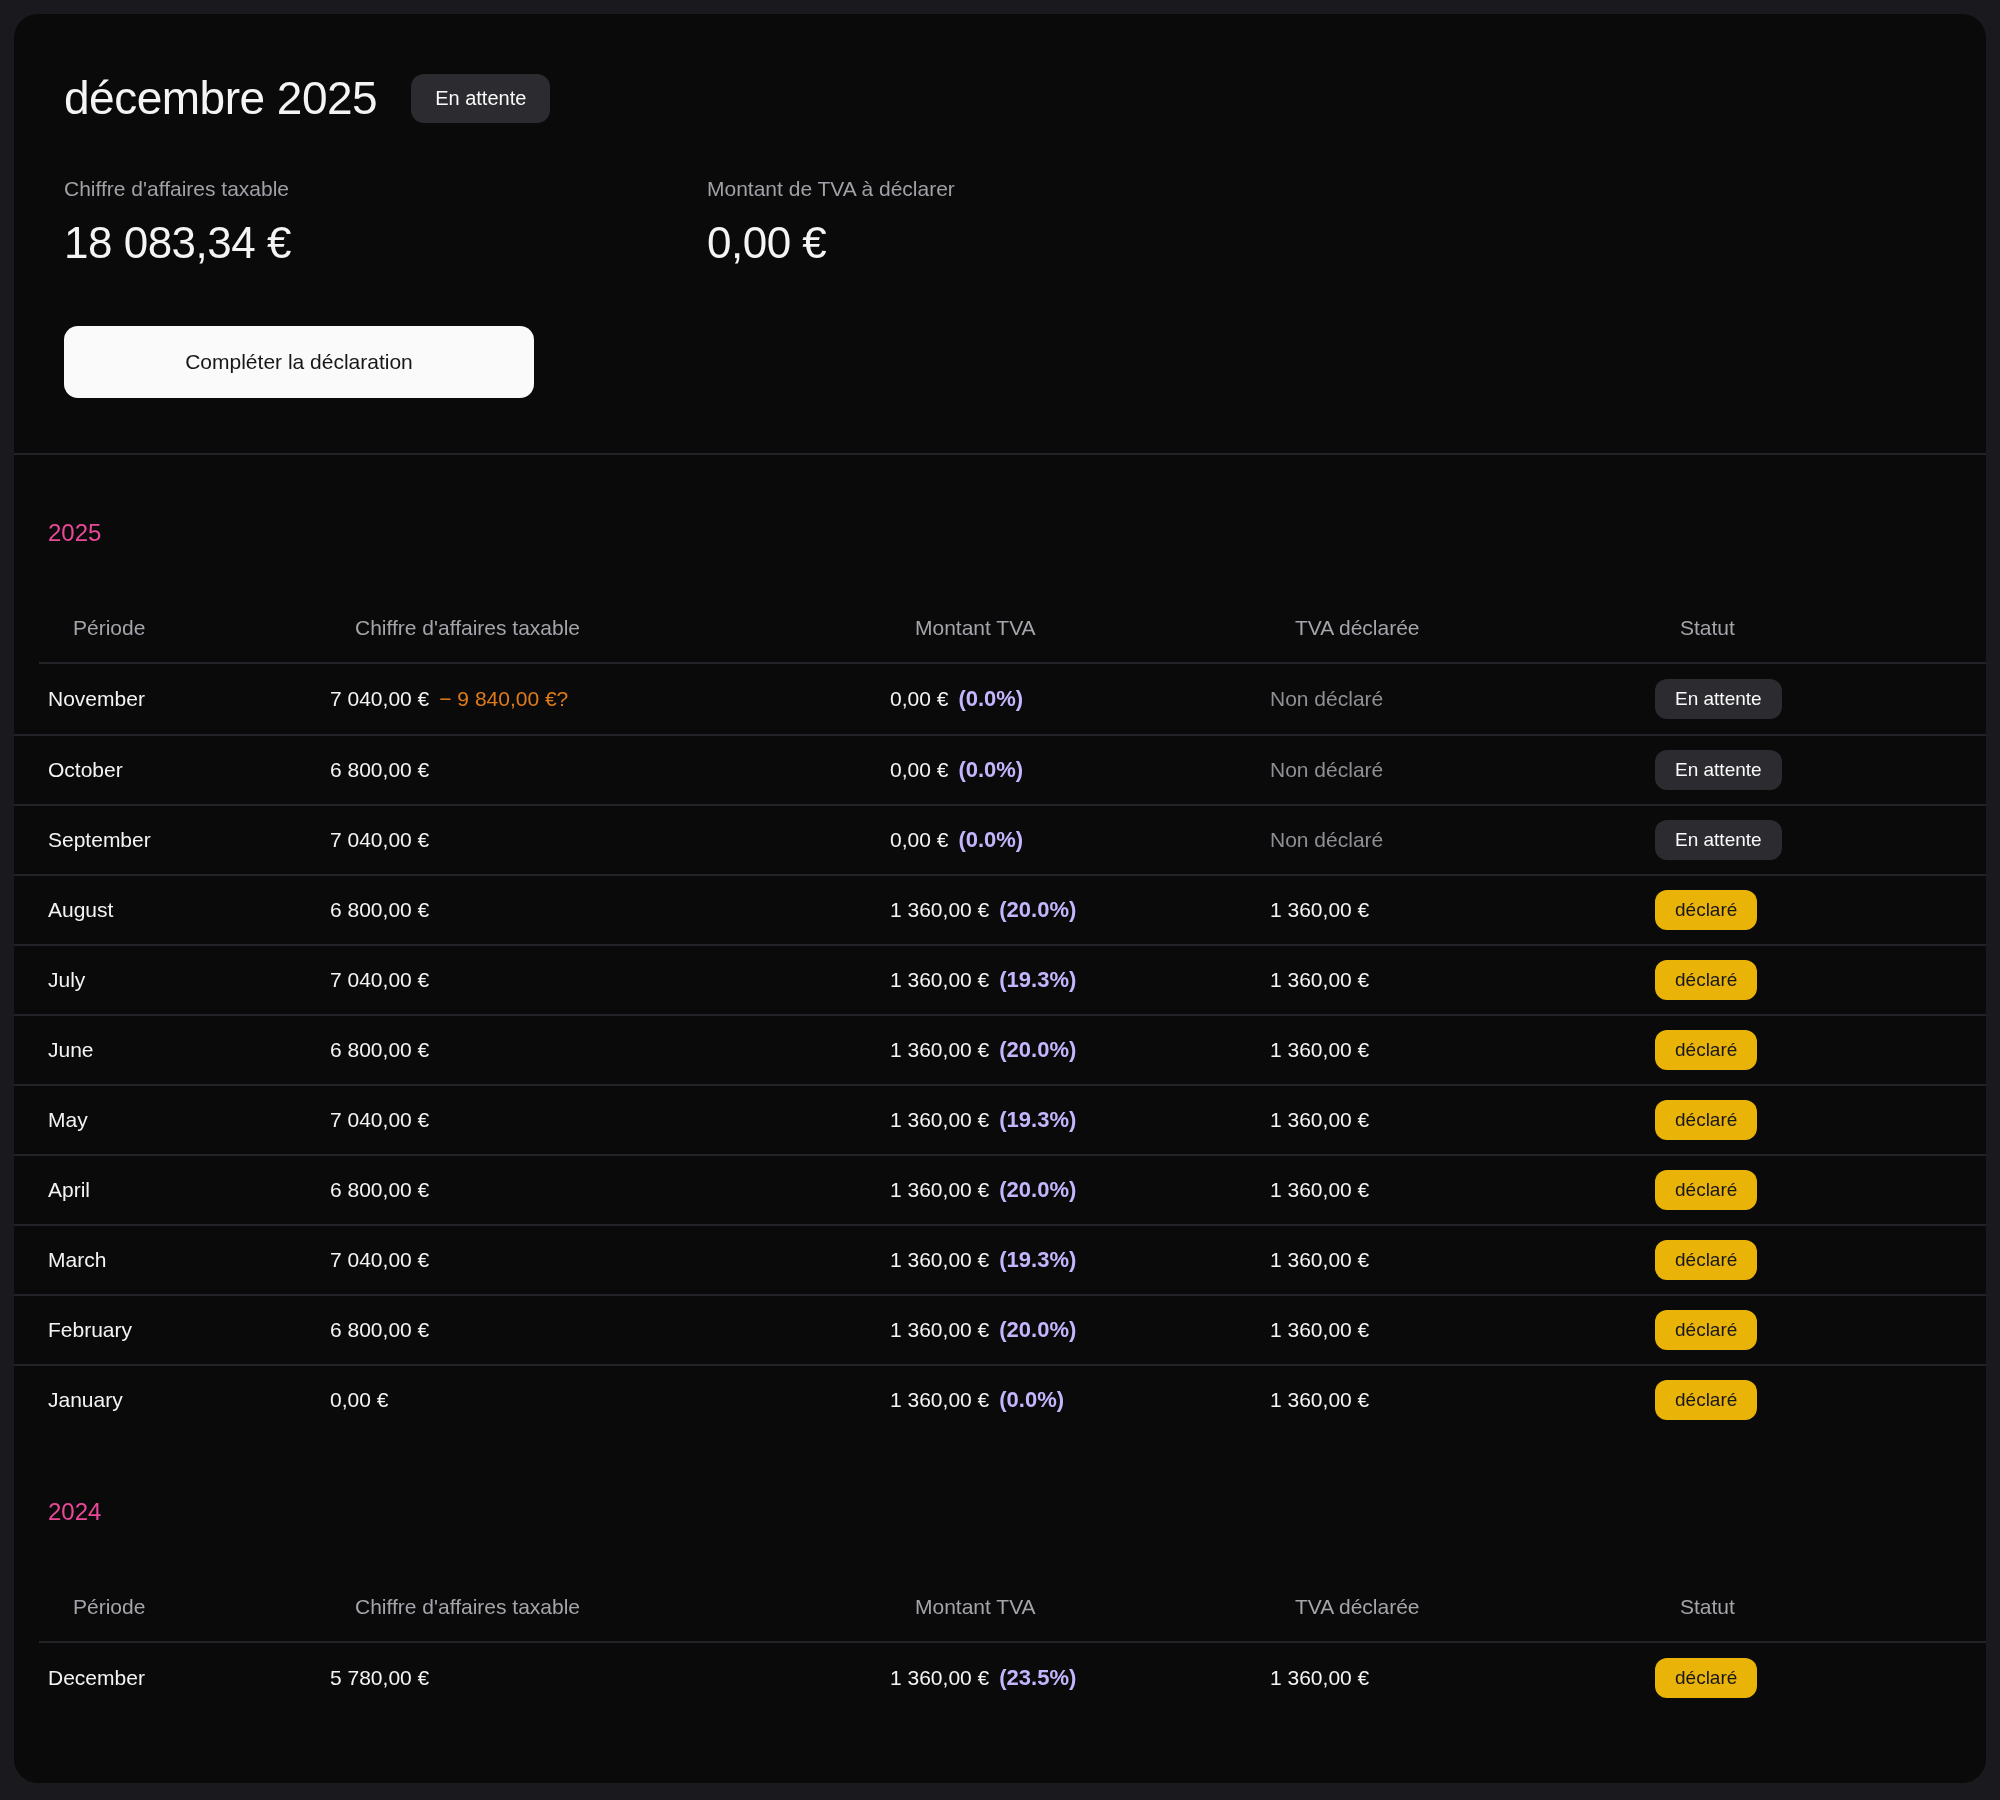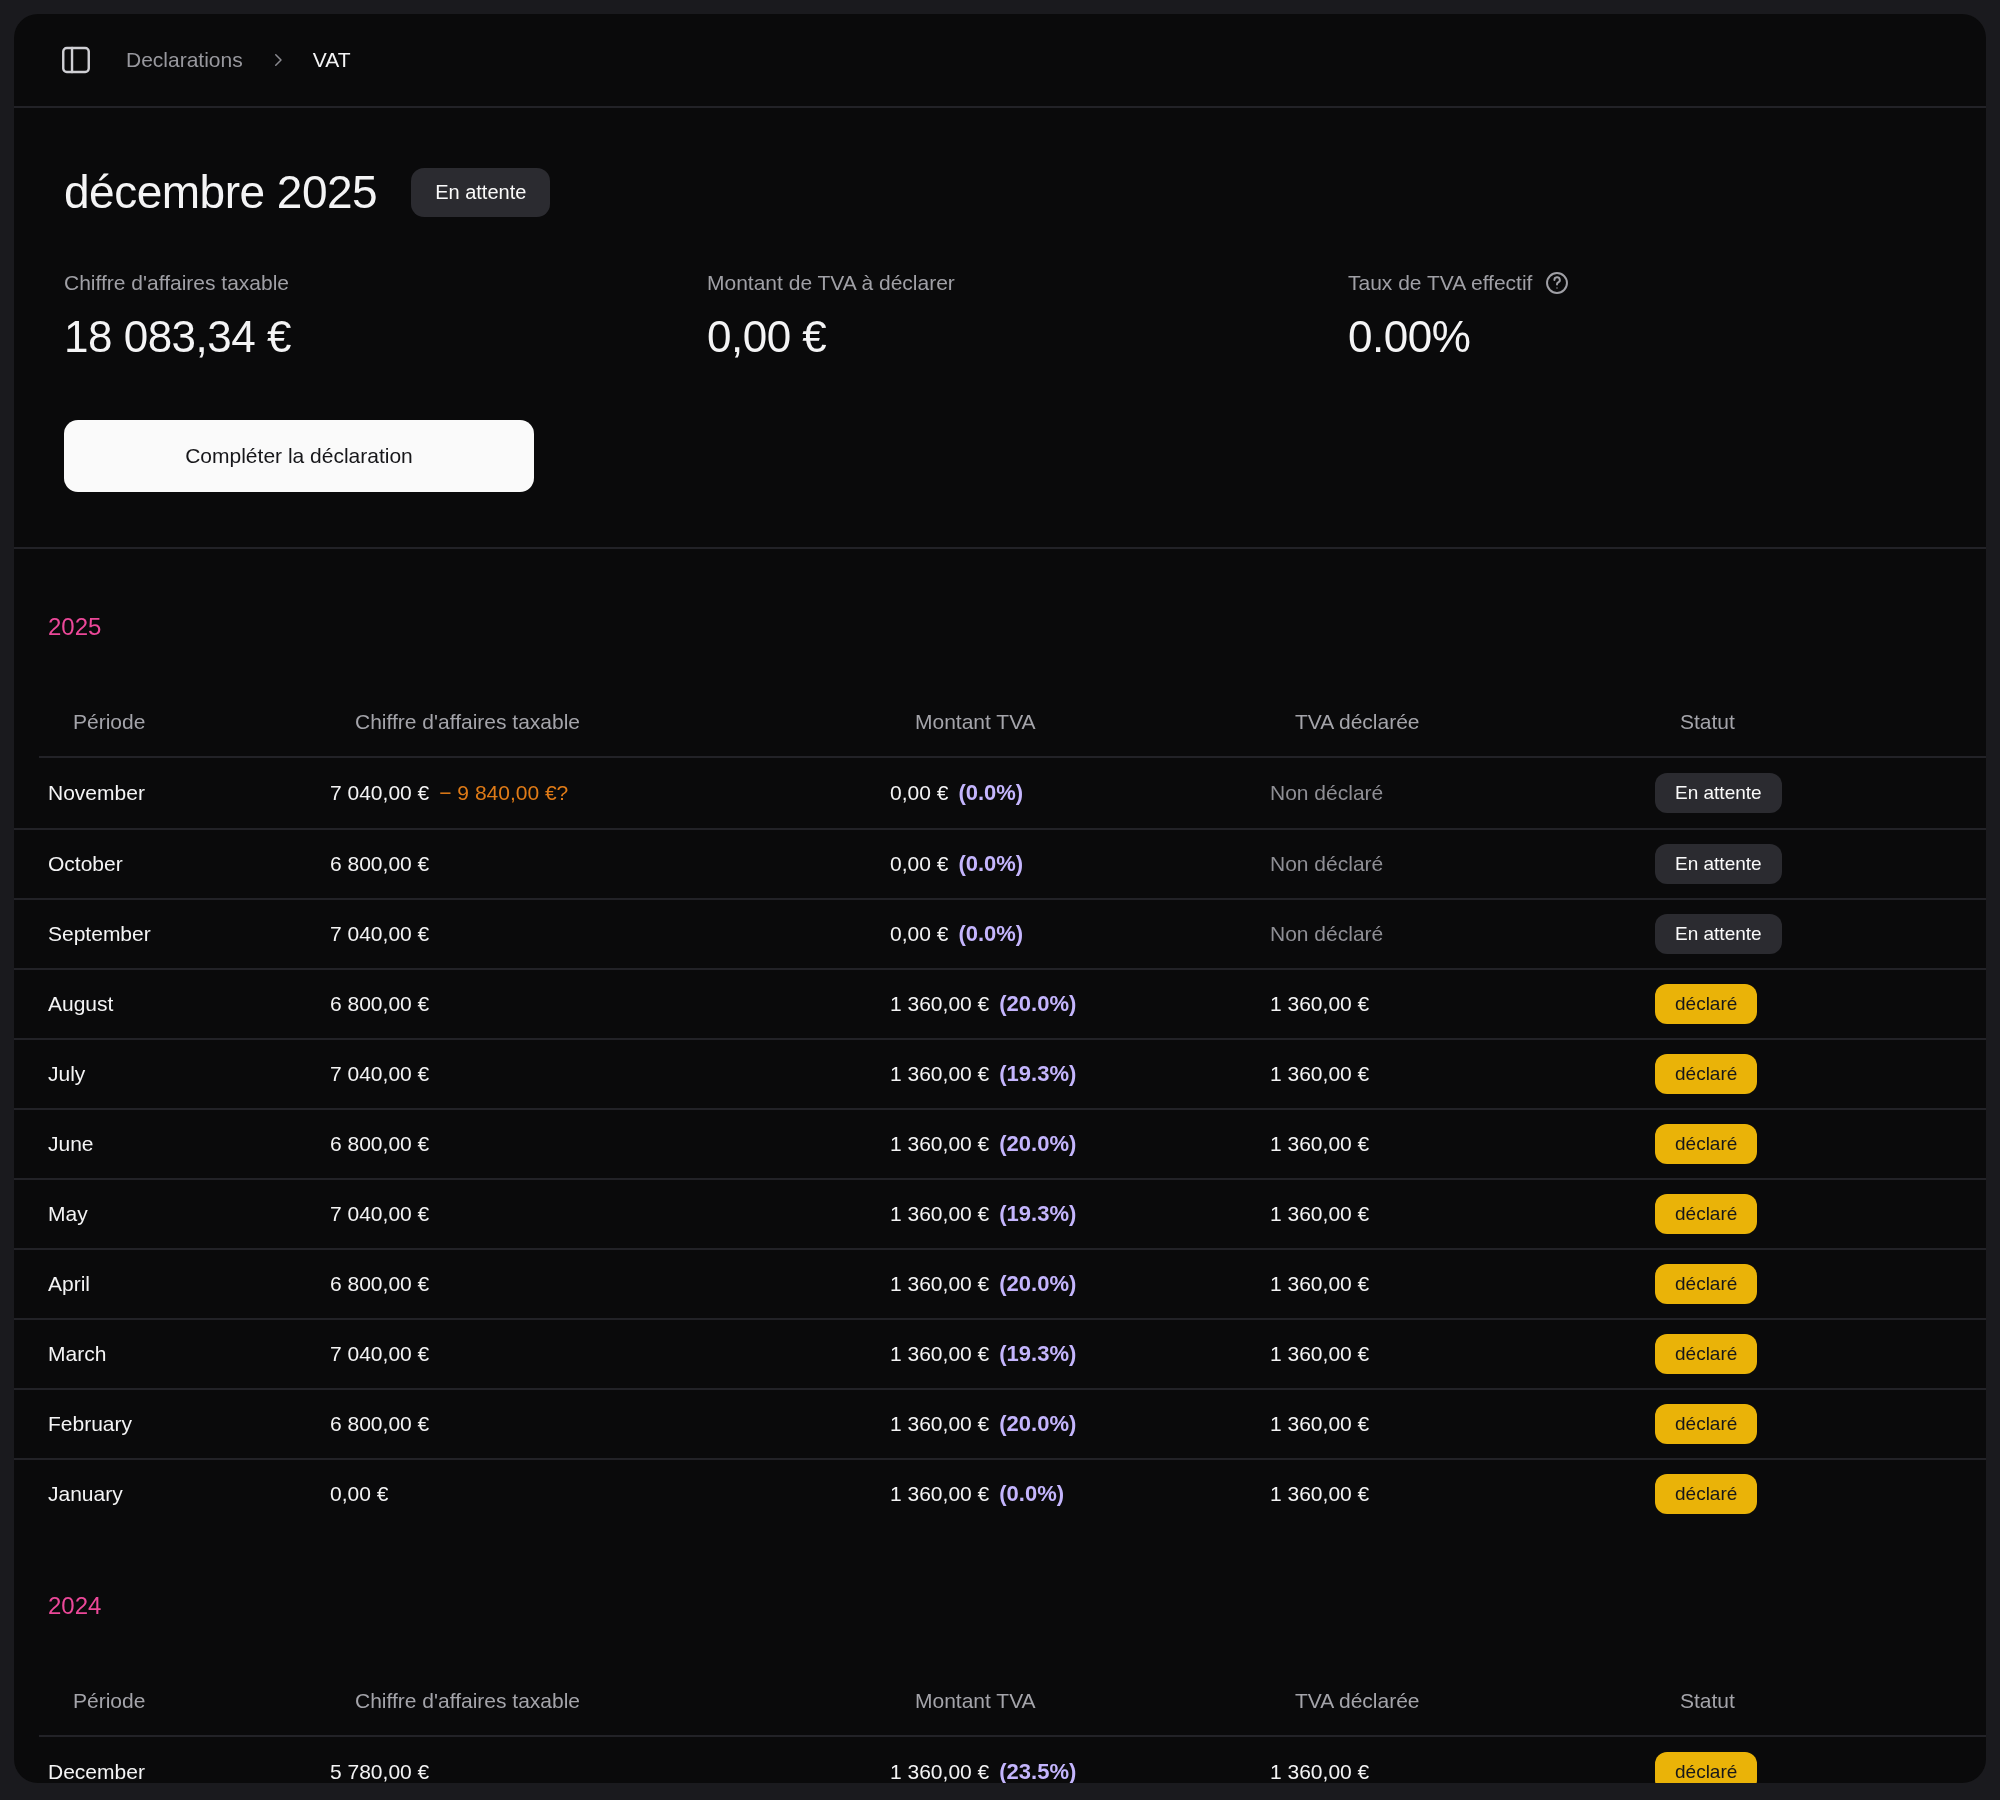--- a/index.html
+++ b/index.html
@@ -70,65 +70,35 @@
     white-space:nowrap;
   }
   .pill.pending { background:#2b2b30; color:#fafafa; }
   .pill.declared { background:#eab308; color:#17171a; }
 </style>
 </head>
 <body>
 
 <div class="card">
 
-  <div class="topbar">
-    <span class="panel-btn">
-      <svg width="34" height="34" viewBox="0 0 24 24" fill="none" stroke="#cfcfd4" stroke-width="1.7" stroke-linecap="round" stroke-linejoin="round">
-        <rect x="3" y="3.5" width="18" height="17" rx="2.5"></rect>
-        <line x1="9.2" y1="3.5" x2="9.2" y2="20.5"></line>
-      </svg>
-    </span>
-    <nav class="crumbs">
-      <span class="crumb-muted">Declarations</span>
-      <span class="chev">
-        <svg width="18" height="18" viewBox="0 0 24 24" fill="none" stroke="#8a8a90" stroke-width="2" stroke-linecap="round" stroke-linejoin="round">
-            <polyline points="9 5 16 12 9 19"></polyline>
-          </svg>
-      </span>
-      <span class="crumb-current">VAT</span>
-    </nav>
-  </div>
 
   <section class="overview">
     <div class="title-row">
       <h1 class="page-title">décembre 2025</h1>
       <span class="hdr-badge">En attente</span>
     </div>
     <div class="stats">
       <div class="stat">
         <div class="stat-label">Chiffre d'affaires taxable</div>
         <div class="stat-value">18 083,34 €</div>
       </div>
       <div class="stat">
         <div class="stat-label">Montant de TVA à déclarer</div>
         <div class="stat-value">0,00 €</div>
       </div>
-      <div class="stat">
-        <div class="stat-label">
-          <span>Taux de TVA effectif</span>
-          <span class="help-icon">
-            <svg width="26" height="26" viewBox="0 0 24 24" fill="none" stroke="#a0a0a6" stroke-width="1.8" stroke-linecap="round">
-              <circle cx="12" cy="12" r="9.2"></circle>
-              <path d="M9.6 9.2a2.5 2.5 0 1 1 3.4 2.33c-.73.3-1 .82-1 1.57v.3"></path>
-              <circle cx="12" cy="16.6" r="0.6" fill="#a0a0a6" stroke="none"></circle>
-            </svg>
-          </span>
-        </div>
-        <div class="stat-value">0.00%</div>
-      </div>
     </div>
     <button class="cta">Compléter la déclaration</button>
   </section>
 
   <div id="year-sections">
       <section class="year-section">
         <h2 class="year-heading">2025</h2>
         <div class="tbl">
           <div class="tbl-head">
             <div class="th">Période</div>

